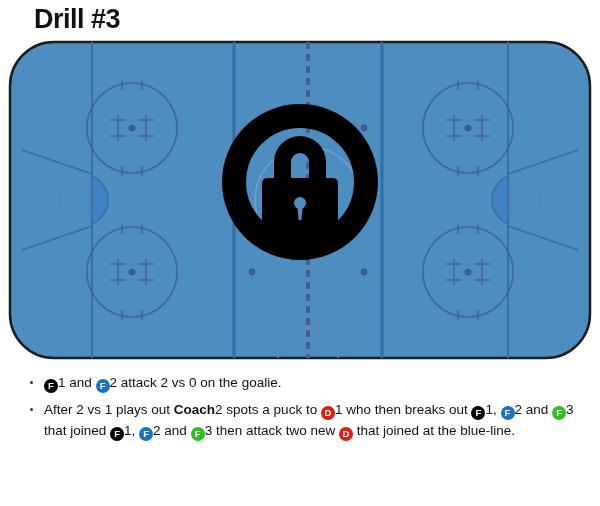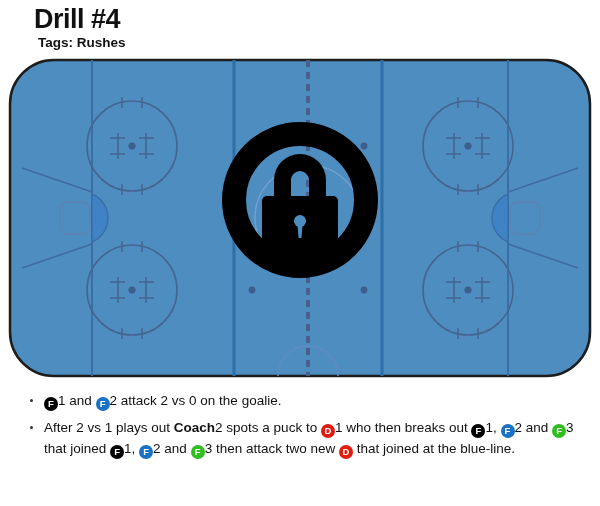--- a/index.html
+++ b/index.html
@@ -96,22 +96,21 @@
   }
   .badge-black { background: #000000; }
   .badge-blue  { background: #1a72c4; }
   .badge-red   { background: #e01b10; }
   .badge-green { background: #2fbd1f; }
 </style>
 </head>
 <body>
 
 <div class="header">
-  <div class="drill-title">Drill #4</div>
-  <div class="drill-tags">Tags: Rushes</div>
+  <div class="drill-title">Drill #3</div>
 </div>
 
 <div class="rink-wrap">
   <svg class="rink-svg" width="584" height="320" viewBox="0 0 584 320">
     <defs>
       <clipPath id="rinkclip">
         <rect x="2" y="2" width="580" height="316" rx="44" ry="44"></rect>
       </clipPath>
     </defs>
 

